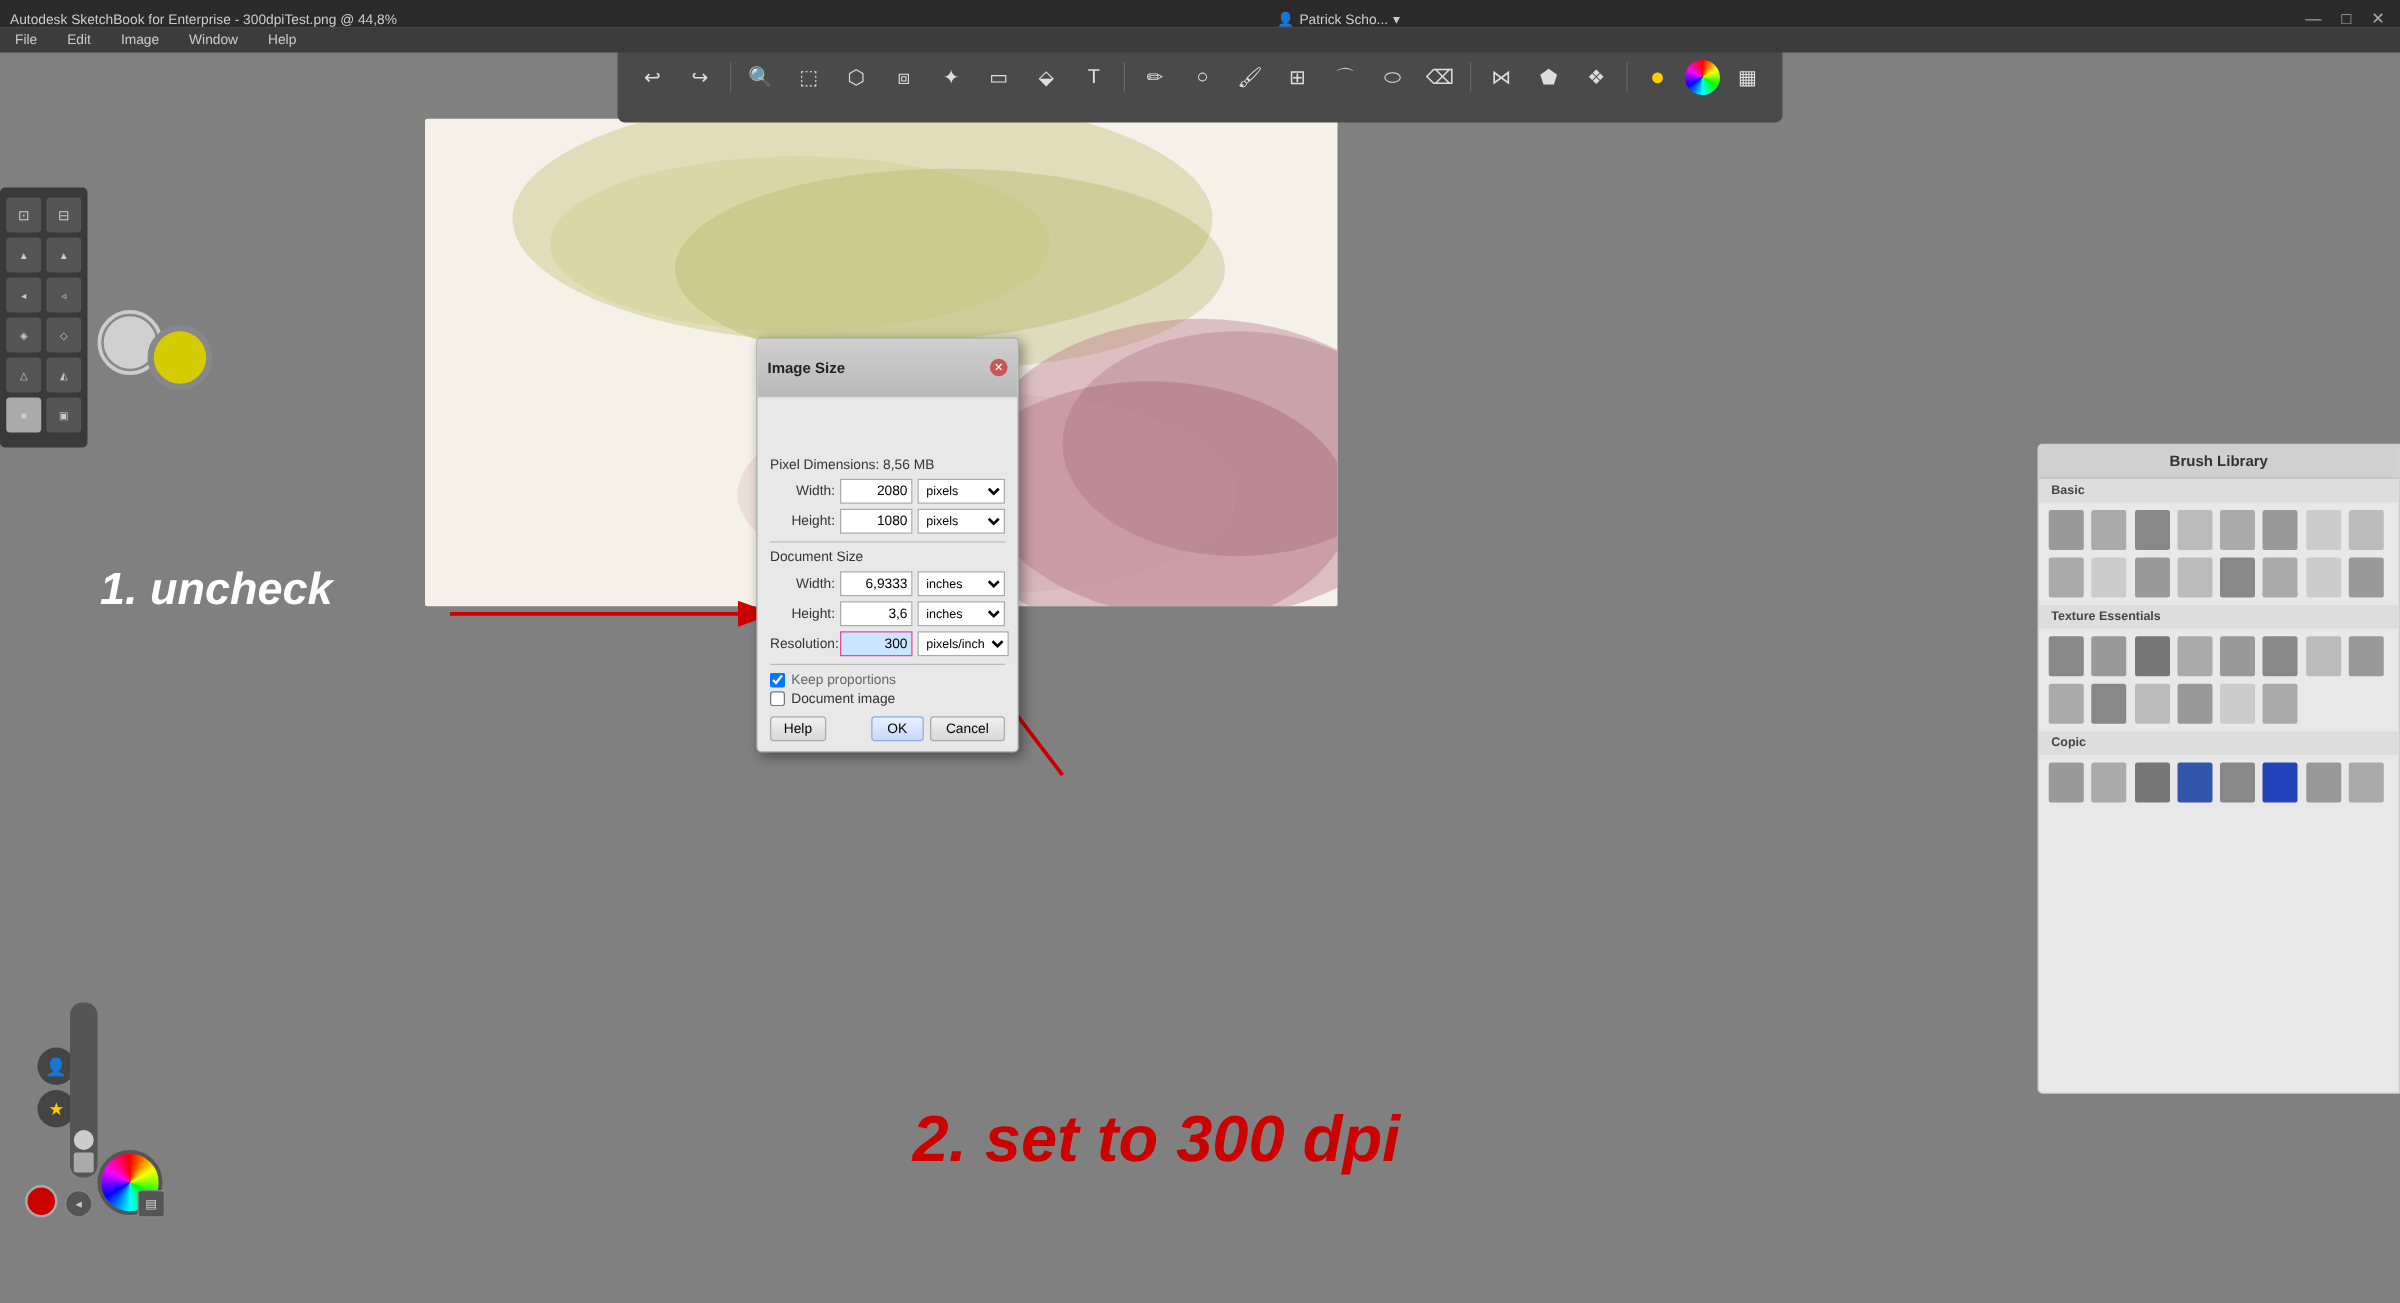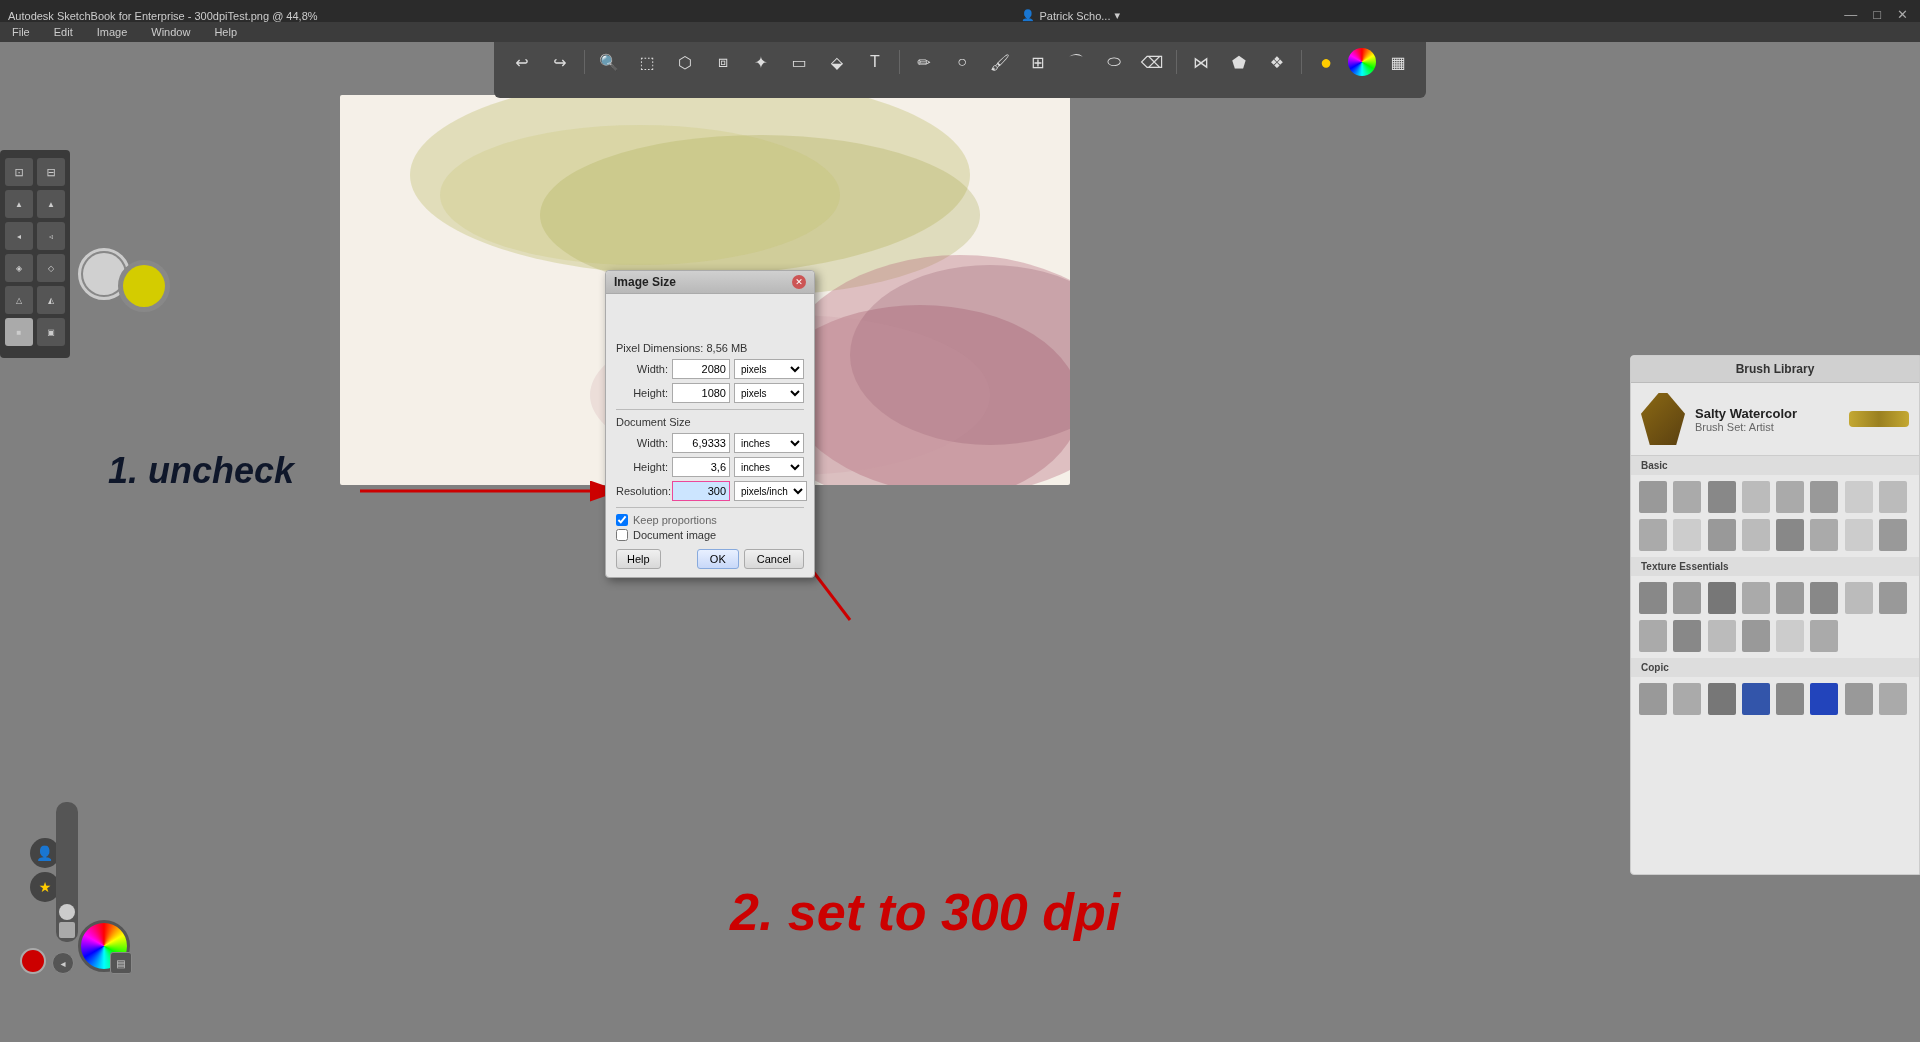--- a/index.html
+++ b/index.html
@@ -255,26 +255,25 @@
       border-radius: 50%;
       background: conic-gradient(red, yellow, lime, cyan, blue, magenta, red);
       border: 3px solid #555;
     }
 
     
     #annotation-1 {
       position: absolute;
       top: 450px;
       left: 80px;
-      color: #0f172a;
+      color: #ffffff;
       font-size: 36px;
       font-weight: bold;
       z-index: 200;
       font-style: italic;
-      margin-left: 28px;
     }
     #annotation-2 {
       position: absolute;
       bottom: 100px;
       left: 730px;
       color: #cc0000;
       font-size: 52px;
       font-weight: bold;
       z-index: 200;
       font-style: italic;
@@ -304,21 +303,21 @@
       left: 605px;
       width: 210px;
       background: #e8e8e8;
       border: 1px solid #aaa;
       border-radius: 4px;
       box-shadow: 3px 3px 10px rgba(0,0,0,0.4);
       pointer-events: all;
     }
     #dialog-titlebar {
       background: linear-gradient(to bottom, #d0d0d0, #b8b8b8);
-      padding: 4px 8px;
+      padding: 16px 8px;
       display: flex;
       align-items: center;
       justify-content: space-between;
       border-bottom: 1px solid #aaa;
       border-radius: 4px 4px 0 0;
     }
     #dialog-titlebar span { font-size: 12px; font-weight: bold; color: #222; }
     #dialog-close {
       width: 14px;
       height: 14px;
@@ -618,29 +617,20 @@
         <button class="dialog-btn-help">Help</button>
         <button class="dialog-btn primary">OK</button>
         <button class="dialog-btn">Cancel</button>
       </div>
     </div>
   </div>
 </div>
 
 <div id="brush-library">
   <div id="brush-library-header">Brush Library</div>
-  <div id="brush-preview-area">
-    <div class="brush-preview-icon" style="width:44px;height:52px;background:linear-gradient(135deg,#8b6914,#5a4010);clip-path:polygon(40% 0%, 60% 0%, 100% 40%, 80% 100%, 20% 100%, 0% 40%);">
-    </div>
-    <div id="brush-preview-text">
-      <h3>Salty Watercolor</h3>
-      <p>Brush Set: Artist</p>
-    </div>
-    <div class="brush-preview-stroke"></div>
-  </div>
 
   <div class="brush-section-header">Basic</div>
   <div class="brush-grid">
     <div class="brush-item" style="background:#999;"></div>
     <div class="brush-item" style="background:#aaa;"></div>
     <div class="brush-item" style="background:#888;"></div>
     <div class="brush-item" style="background:#bbb;"></div>
     <div class="brush-item" style="background:#aaa;"></div>
     <div class="brush-item" style="background:#999;"></div>
     <div class="brush-item" style="background:#ccc;"></div>

